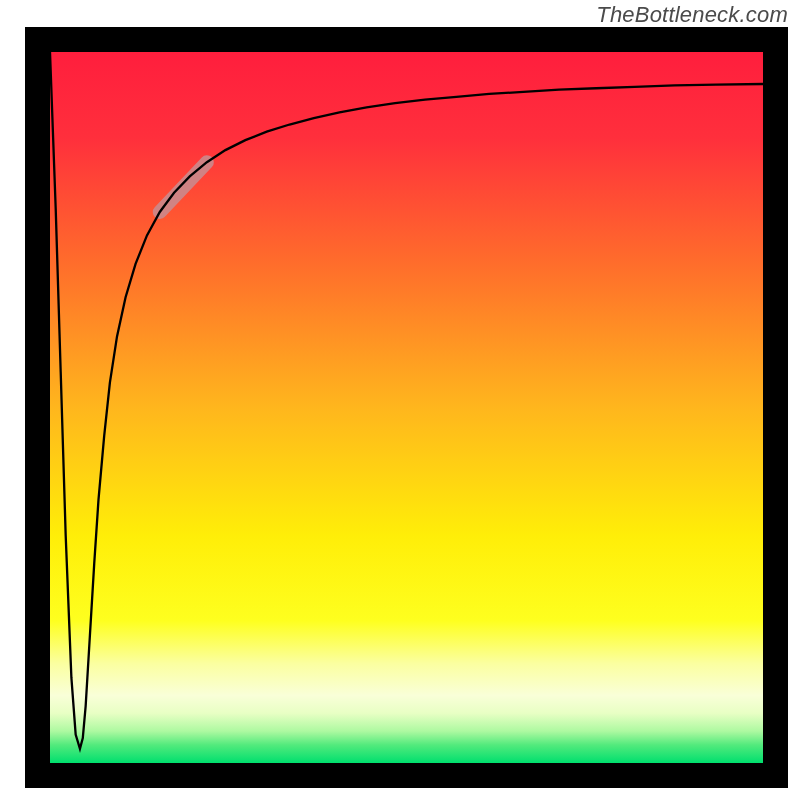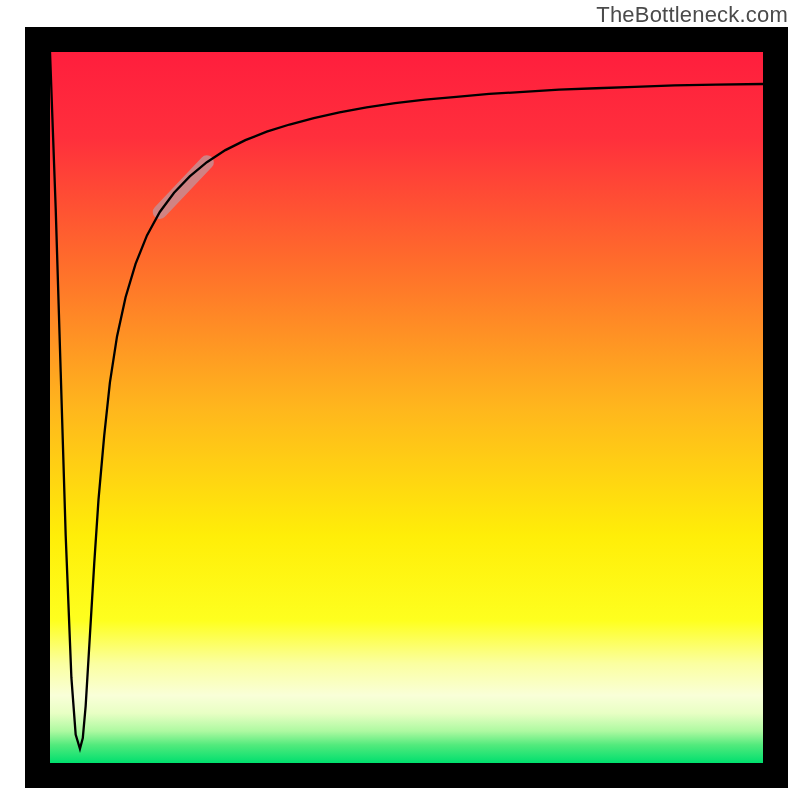--- a/index.html
+++ b/index.html
@@ -29,20 +29,21 @@
   .gradient-fill {
     position: absolute;
     left: 0; right: 0; top: 0; bottom: 0;
   }
   .watermark {
     position: absolute;
     color: #4b4b4b;
     font-size: 22px;
     font-weight: 500;
     letter-spacing: 0.2px;
+    font-style: italic;
   }
   svg.curve-layer {
     position: absolute;
     left: 0; top: 0;
     width: 100%;
     height: 100%;
   }
   .curve {
     fill: none;
     stroke: #000;

